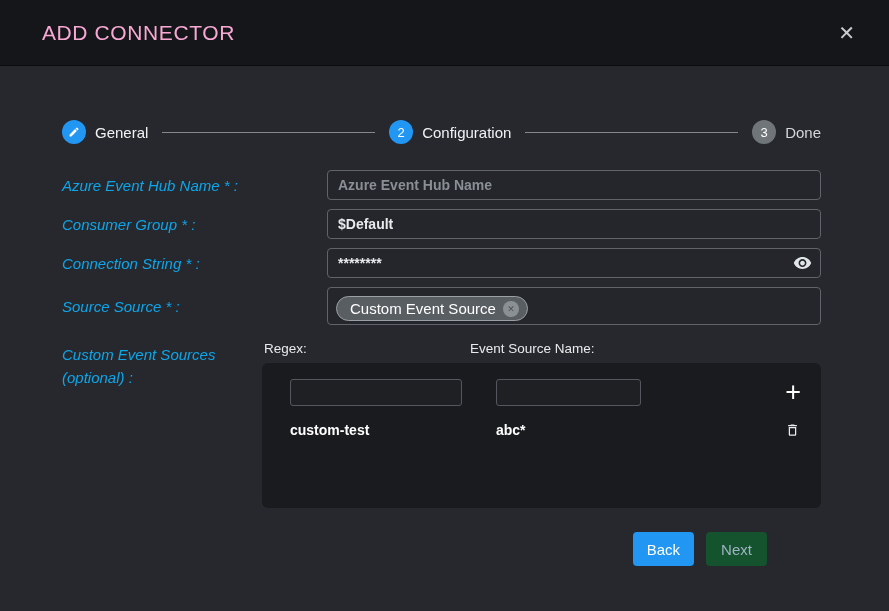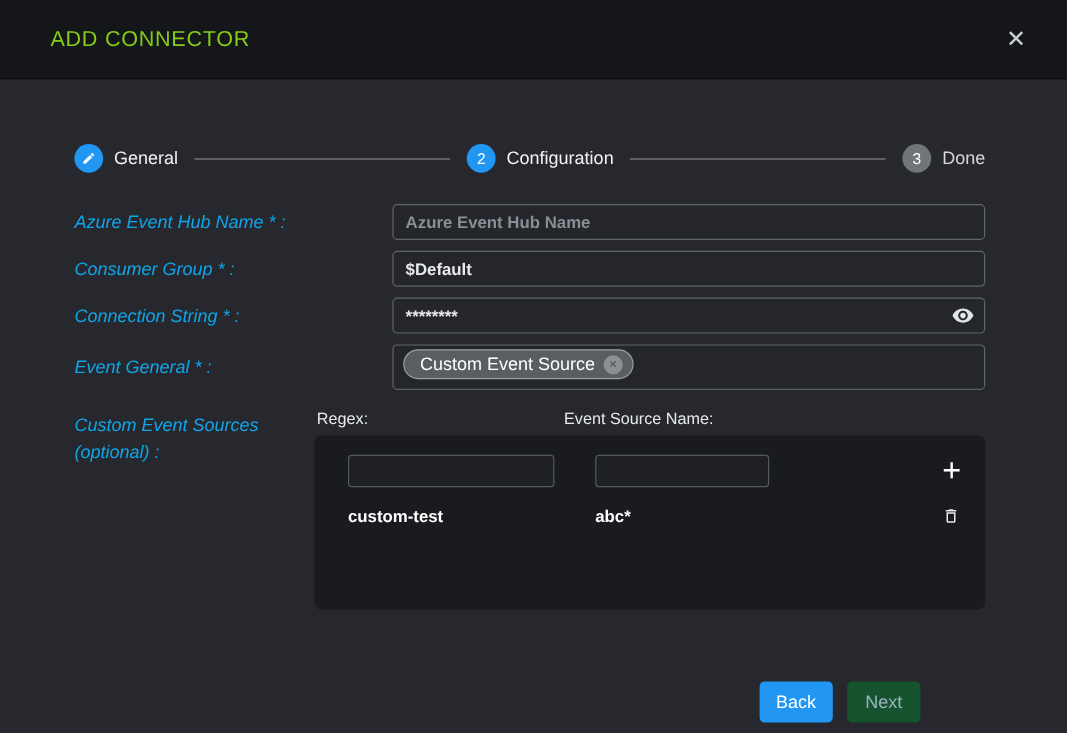--- a/index.html
+++ b/index.html
@@ -14,21 +14,21 @@
 
   
   .modal-header {
     height: 66px; flex-shrink: 0;
     background: #141619;
     border-bottom: 1px solid #0b0c0e;
     display: flex; align-items: center; justify-content: space-between;
     padding: 0 30px 0 42px;
   }
   .modal-title {
-    font-size: 18px; font-weight: 500; letter-spacing: 0.6px; color: #84cc16;
+    font-size: 21px; font-weight: 500; letter-spacing: 0.6px; color: #f9a8d4;
   }
   .close {
     font-size: 20px; color: #c9cdd1; cursor: pointer; line-height: 1;
     padding: 4px;
   }
 
   
   .stepper {
     display: flex; align-items: center;
     margin: 54px 68px 0 62px;
@@ -67,21 +67,21 @@
   .text-input.with-eye { padding-right: 38px; }
   .eye-btn {
     position: absolute; right: 9px; top: 50%; transform: translateY(-50%);
     background: none; border: none; cursor: pointer; display: flex; align-items: center;
   }
 
   
   .chip-field {
     width: 100%; min-height: 38px;
     background: #24262b; border: 1px solid #60646a; border-radius: 4px;
-    display: flex; align-items: flex-start; padding: 3px 8px;
+    display: flex; align-items: flex-end; padding: 3px 8px;
   }
   .chip {
     display: inline-flex; align-items: center; gap: 7px;
     background: #595e63; border: 1px solid #9aa0a5; border-radius: 15px;
     padding: 3px 8px 3px 13px; cursor: default;
   }
   .chip-label { font-size: 15px; color: #ffffff; }
   .chip-remove {
     width: 16px; height: 16px; border-radius: 50%;
     background: #8b9095; color: #4d5156;
@@ -121,21 +121,20 @@
 
   
   .footer {
     display: flex; justify-content: flex-end; gap: 12px;
     margin: 24px 54px 0 0;
   }
   .btn {
     height: 34px; min-width: 61px; padding: 0 14px;
     border: none; border-radius: 4px; font-size: 15px; cursor: pointer;
     font-family: "Liberation Sans", sans-serif;
-    margin-top: 36px;
   }
   .btn.primary { background: #2196f3; color: #ffffff; }
   .btn.disabled { background: #14532d; color: #9db2c3; cursor: default; }
 </style>
 </head>
 <body>
 
 <div class="modal">
 
   <div class="modal-header">
@@ -188,21 +187,21 @@
           <span style="display:flex;">
             <svg width="19" height="19" viewBox="0 0 24 24" fill="#e2e5e8" aria-hidden="true">
                 <path d="M12 4.5C7 4.5 2.73 7.61 1 12c1.73 4.39 6 7.5 11 7.5s9.27-3.11 11-7.5c-1.73-4.39-6-7.5-11-7.5zM12 17c-2.76 0-5-2.24-5-5s2.24-5 5-5 5 2.24 5 5-2.24 5-5 5zm0-8c-1.66 0-3 1.34-3 3s1.34 3 3 3 3-1.34 3-3-1.34-3-3-3z"></path>
               </svg>
           </span>
         </button>
       </div>
     </div>
 
     <div class="form-row">
-      <label class="field-label">Event General * :</label>
+      <label class="field-label">Source Source * :</label>
       <div class="field-control">
         <div class="chip-field">
           <span class="chip">
             <span class="chip-label">Custom Event Source</span>
             <span class="chip-remove">✕</span>
           </span>
         </div>
       </div>
     </div>
 

